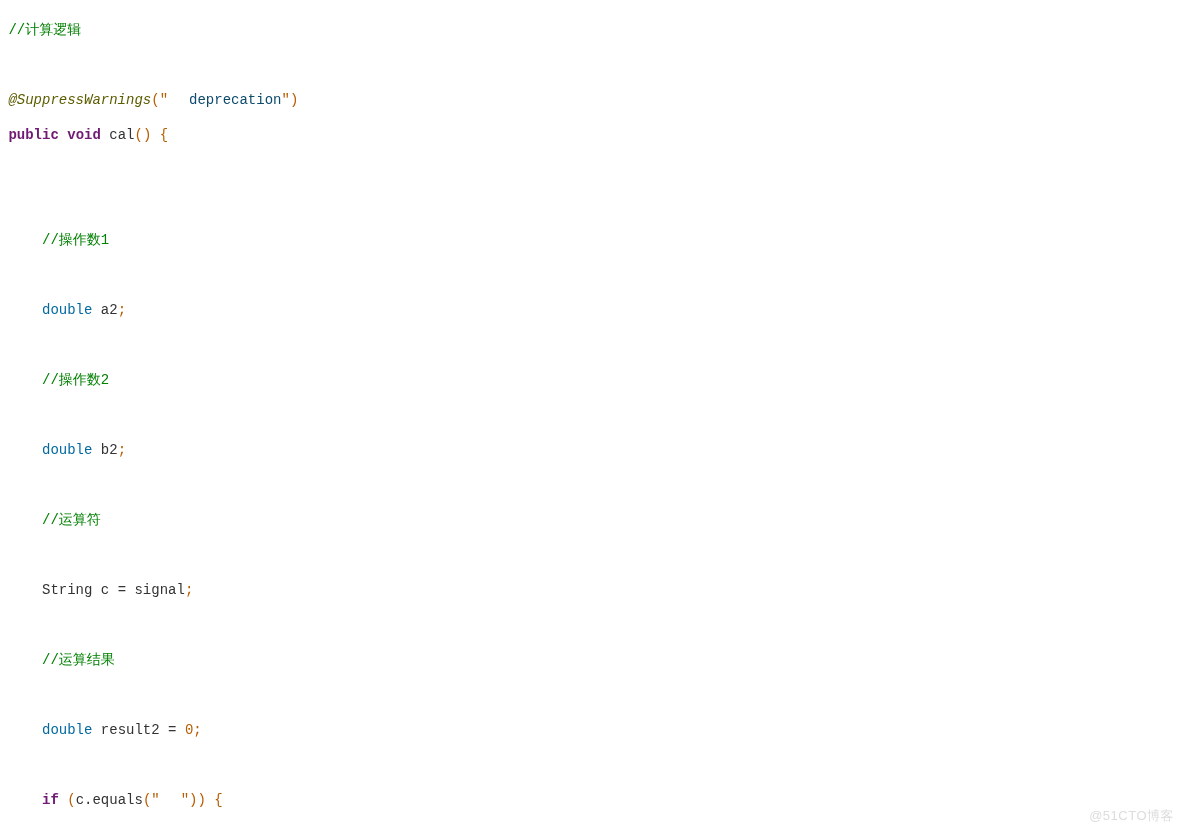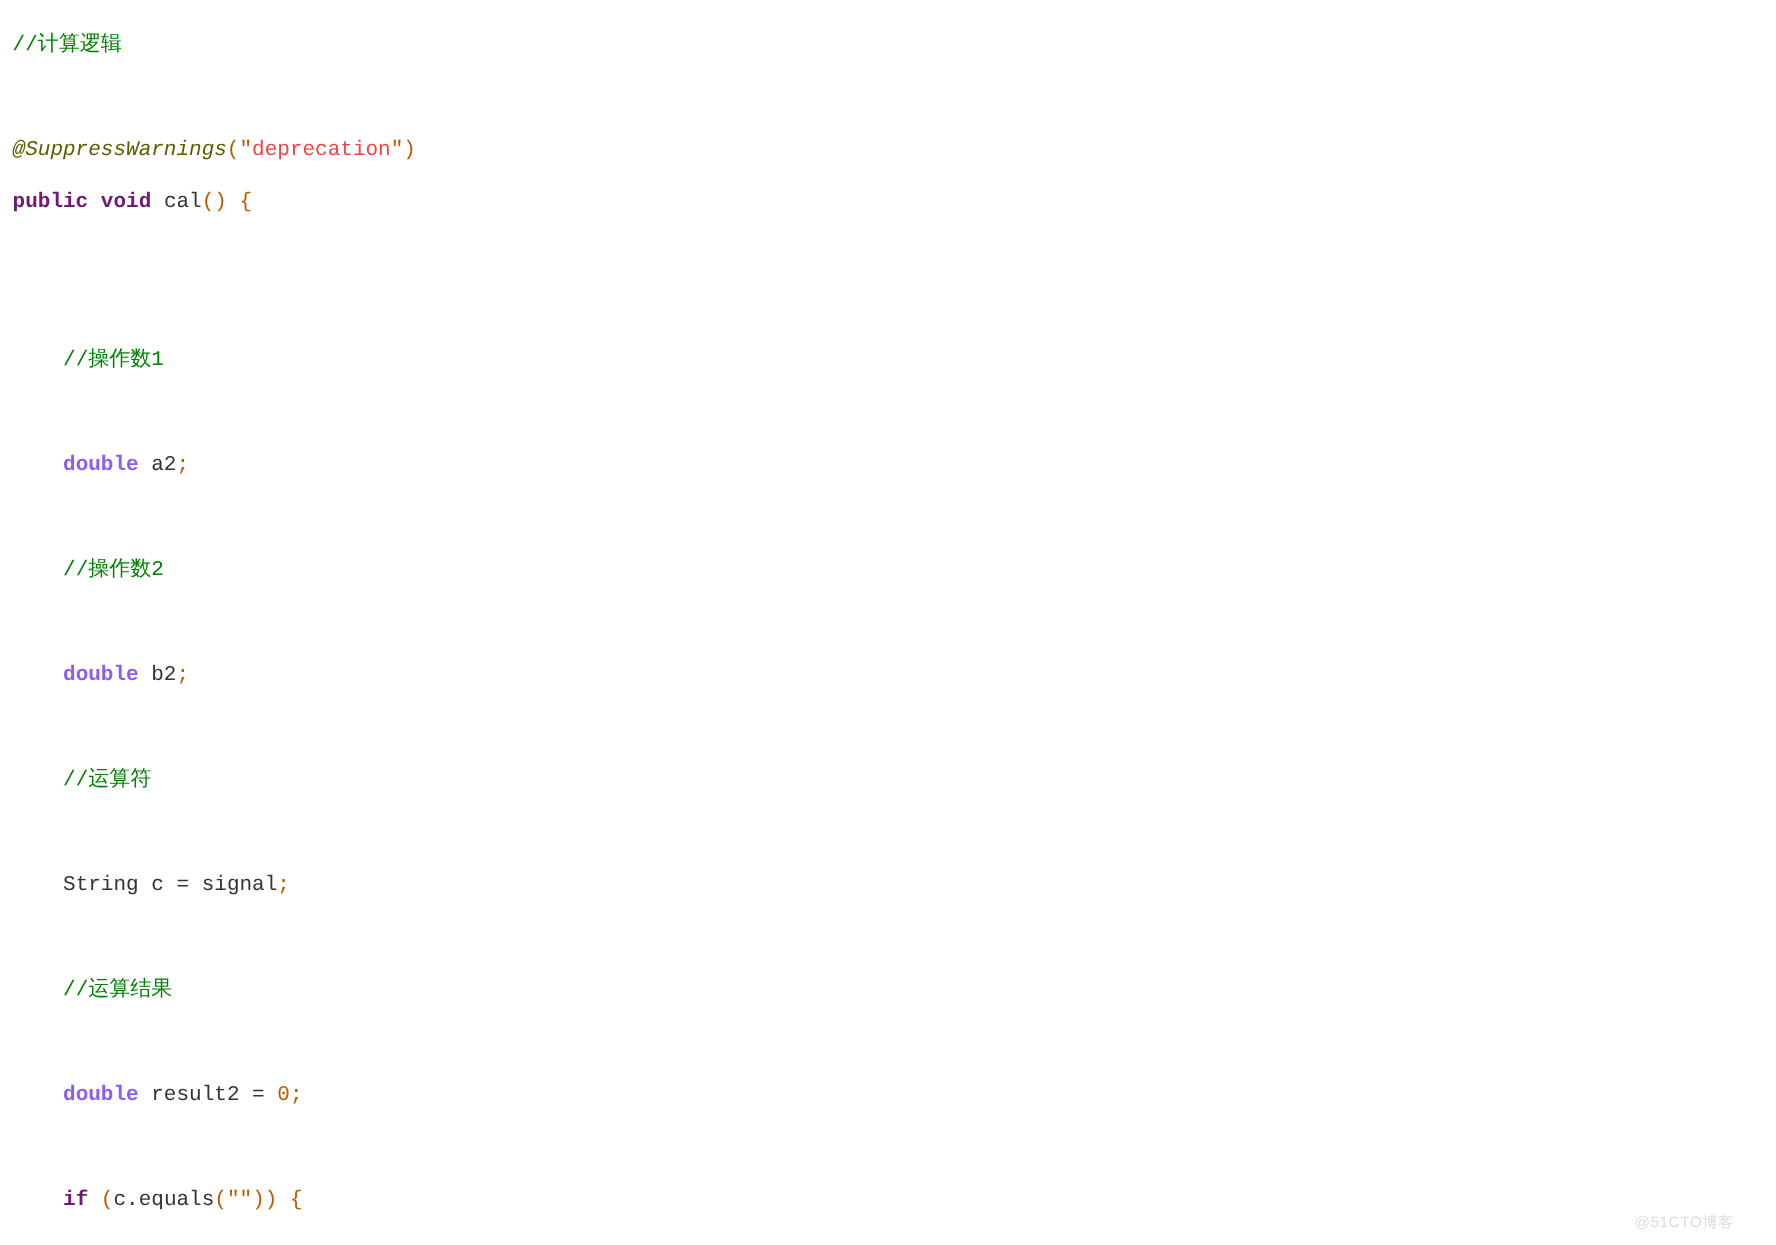--- a/index.html
+++ b/index.html
@@ -18,34 +18,34 @@
     padding: 4px 0 0 0;
     white-space: pre;
     color: #333333;
   }
   .ln { display: block; height: 17.5px; }
   .gap { display: block; height: 17.5px; }
 
   
   .cm  { color: #008000; }  
   .kw  { color: #701a75; font-weight: bold; }  
-  .ty  { color: #8b5cf6; font-weight: bold; }  
+  .ty  { color: #0369a1; }  
   .fn  { color: #333333; text-align: right; }  
   .at  { color: #5c5c00; font-style: italic; }  
   .br  { color: #b85c00; }  
-  .str { color: #ef4444; }  
+  .str { color: #0c4a6e; margin-left: 21px; }  
   .num { color: #b85c00; }
 
   .watermark {
     position: absolute;
-    right: 28px;
+    right: 10px;
     bottom: 6px;
     color: #dcdcdc;
     font-family: Arial, sans-serif;
-    font-size: 10px;
+    font-size: 13px;
     letter-spacing: 0.5px;
     user-select: none;
     text-align: center;
   }
 </style>
 </head>
 <body>
 
 <div class="code-pane">
 <span class="ln"> <span class="cm">//计算逻辑</span></span>

